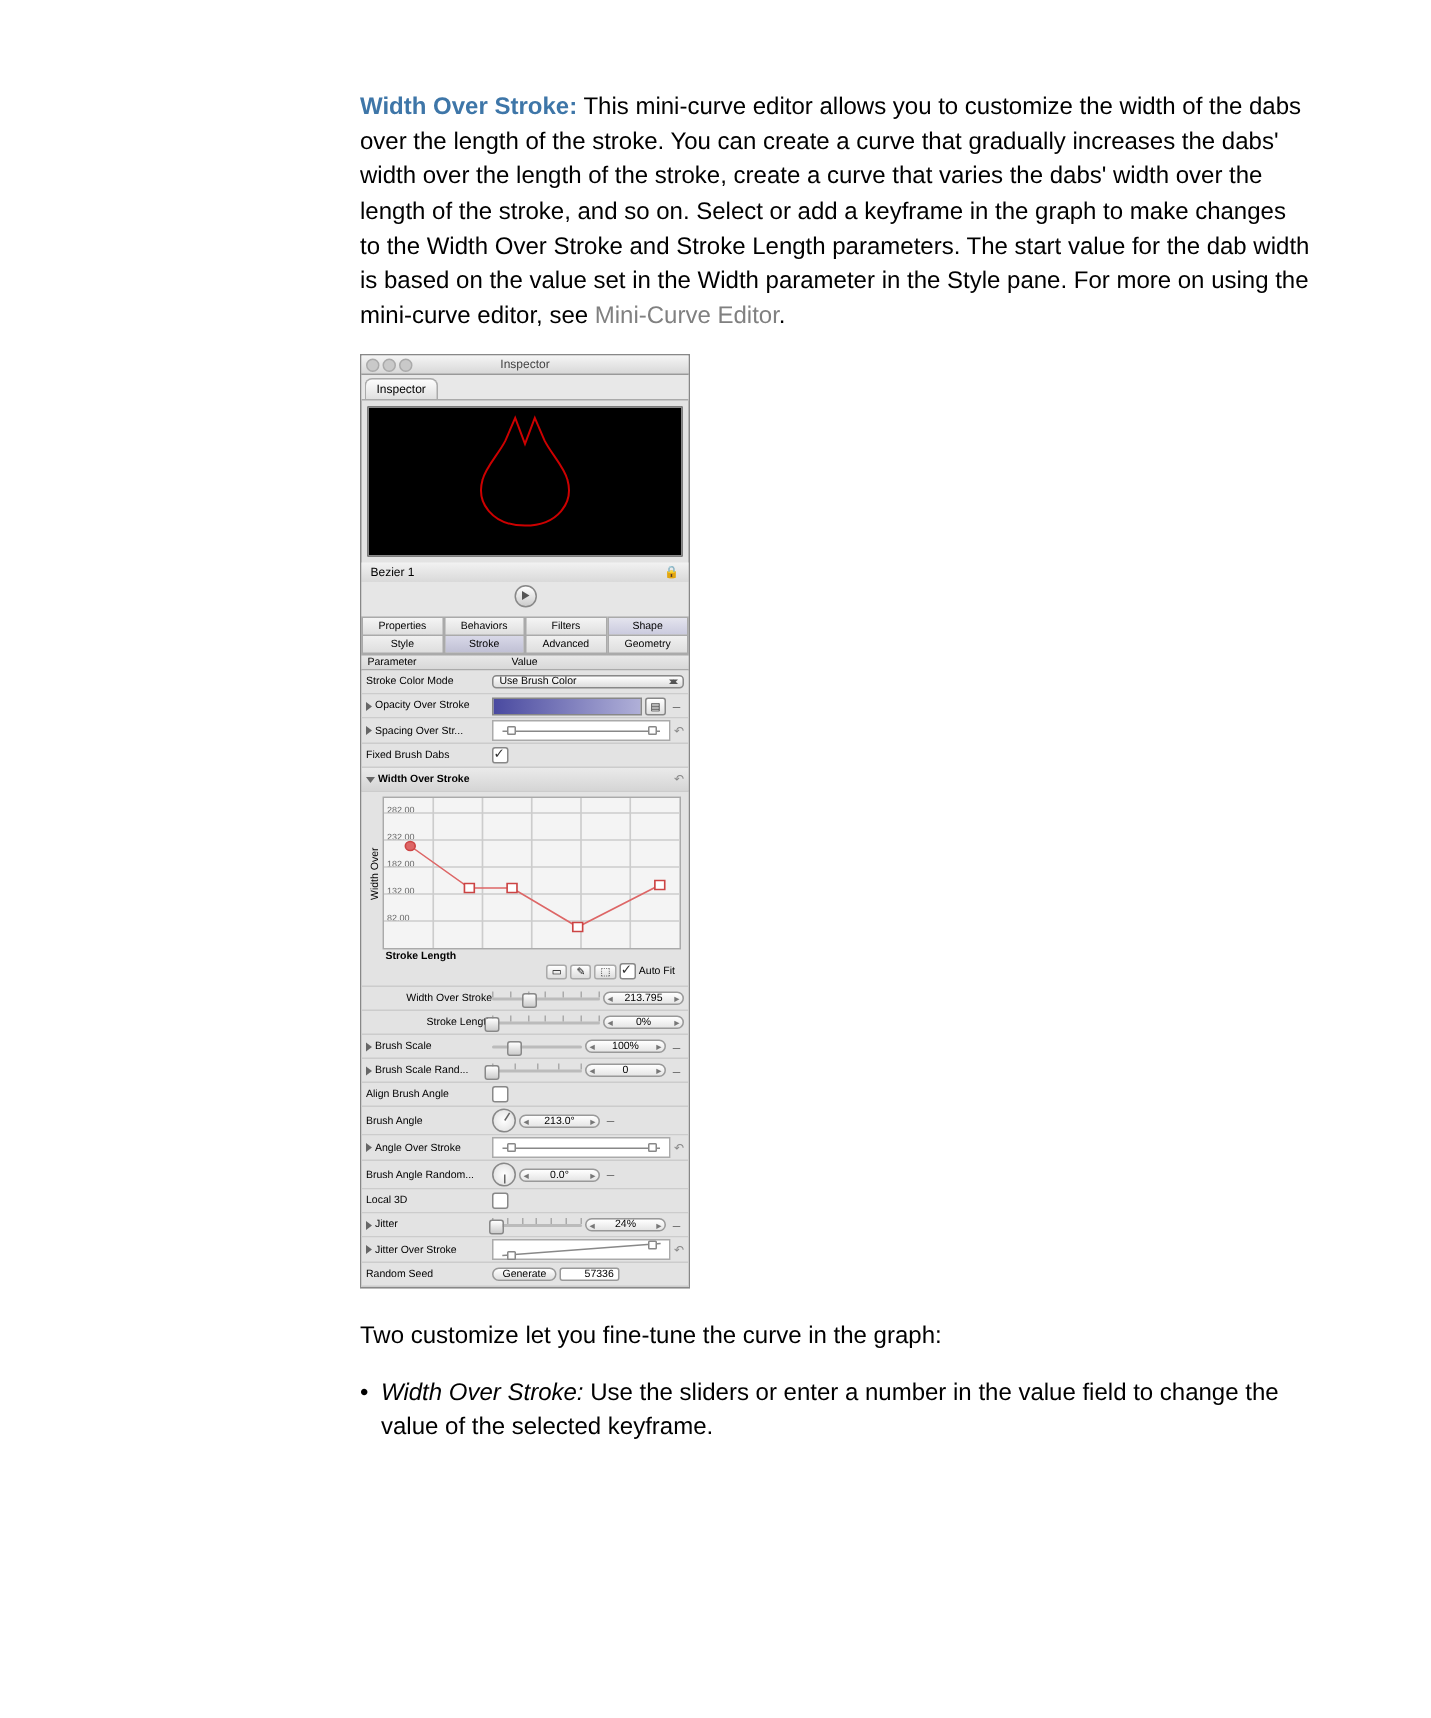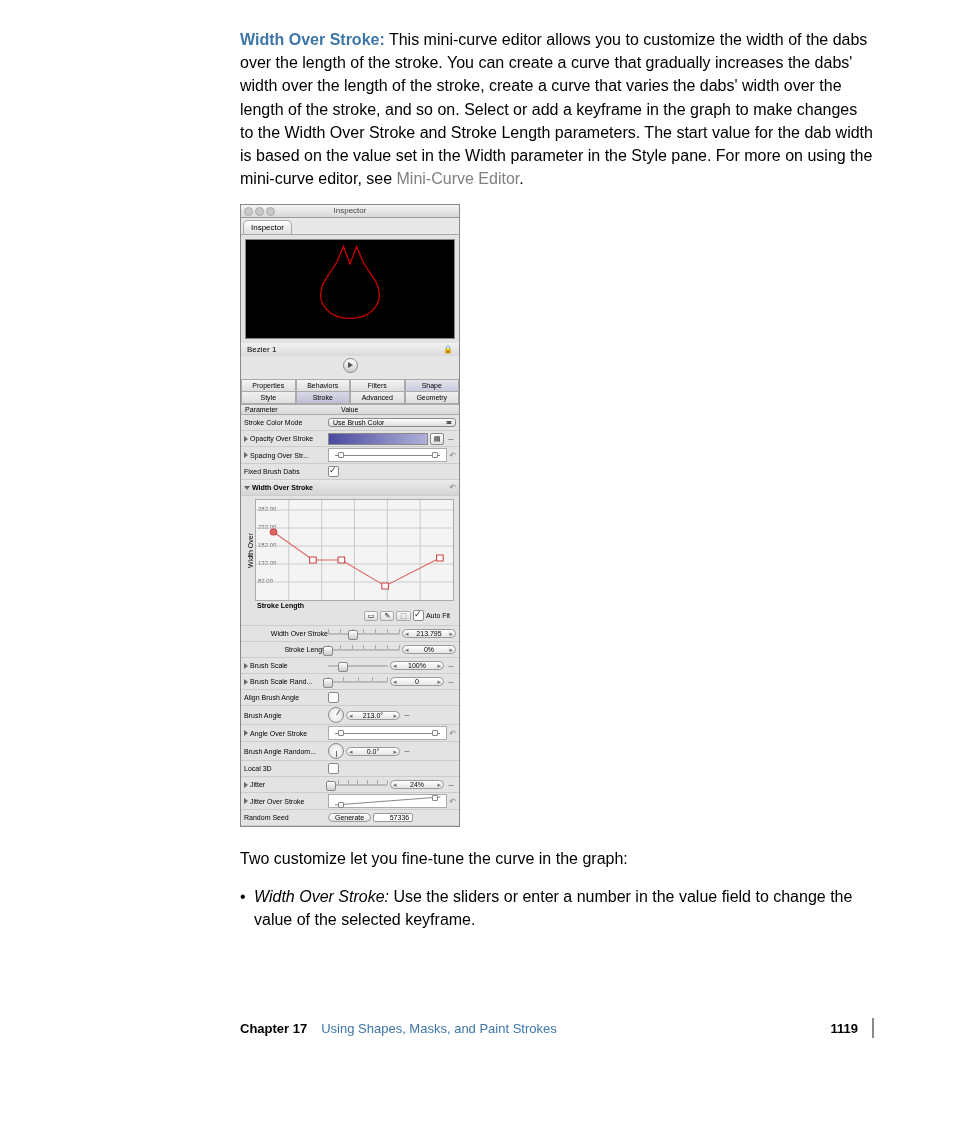--- a/index.html
+++ b/index.html
@@ -1,16 +1,16 @@
 <!DOCTYPE html>
 <html><head>
 <meta charset="utf-8">
 <style>
   body{margin:0;background:#fff;font-family:"Myriad Pro","Segoe UI",Tahoma,Arial,sans-serif;color:#000;width:954px}
-  .page{padding:28px 80px 40px 240px;position:relative;min-height:1060px;box-sizing:border-box}
+  .page{padding:60px 80px 40px 240px;position:relative;min-height:1060px;box-sizing:border-box}
   .bodytext{font-size:16px;line-height:1.45;margin:0 0 14px}
   .label-blue{color:#3e76a8;font-weight:bold}
   .link-blue{color:#808080}
   .figure{width:218px;border:1px solid #888;margin:10px 0 20px;font-family:"Lucida Grande",Tahoma,Arial,sans-serif;font-size:8px;background:#e3e3e3}
   .titlebar{height:12px;background:linear-gradient(#f5f5f5,#d8d8d8);border-bottom:1px solid #999;text-align:center;font-size:8px;color:#444;line-height:12px;position:relative}
   .tl-dots{position:absolute;left:3px;top:2px;display:flex;gap:2px}
   .tl-dots i{width:7px;height:7px;border-radius:50%;background:#c9c9c9;border:1px solid #aaa;display:block}
   .tabrow{display:flex;background:#e8e8e8;border-bottom:1px solid #aaa}
   .tab{padding:2px 7px;border:1px solid #aaa;border-bottom:none;border-radius:5px 5px 0 0;background:linear-gradient(#fdfdfd,#e0e0e0);margin:2px 0 0 2px;font-size:8px}
   .preview{background:#000;margin:4px;height:98px;border:1px solid #888;position:relative}
@@ -375,19 +375,13 @@
     </div>
   </div>
 
   <p class="bodytext">Two customize let you fine-tune the curve in the graph:</p>
 
   <div class="bullet-row">
     <div class="b">•</div>
     <div class="t"><i>Width Over Stroke:</i><span>  Use the sliders or enter a number in the value field to change the value of the selected keyframe.</span></div>
   </div>
 
-  <div class="footer">
-    <span class="chap">Chapter 17</span>
-    <span class="title">Using Shapes, Masks, and Paint Strokes</span>
-    <span class="pnum">1119</span>
-    <span class="bar"></span>
-  </div>
 </div>
 
 </body></html>

